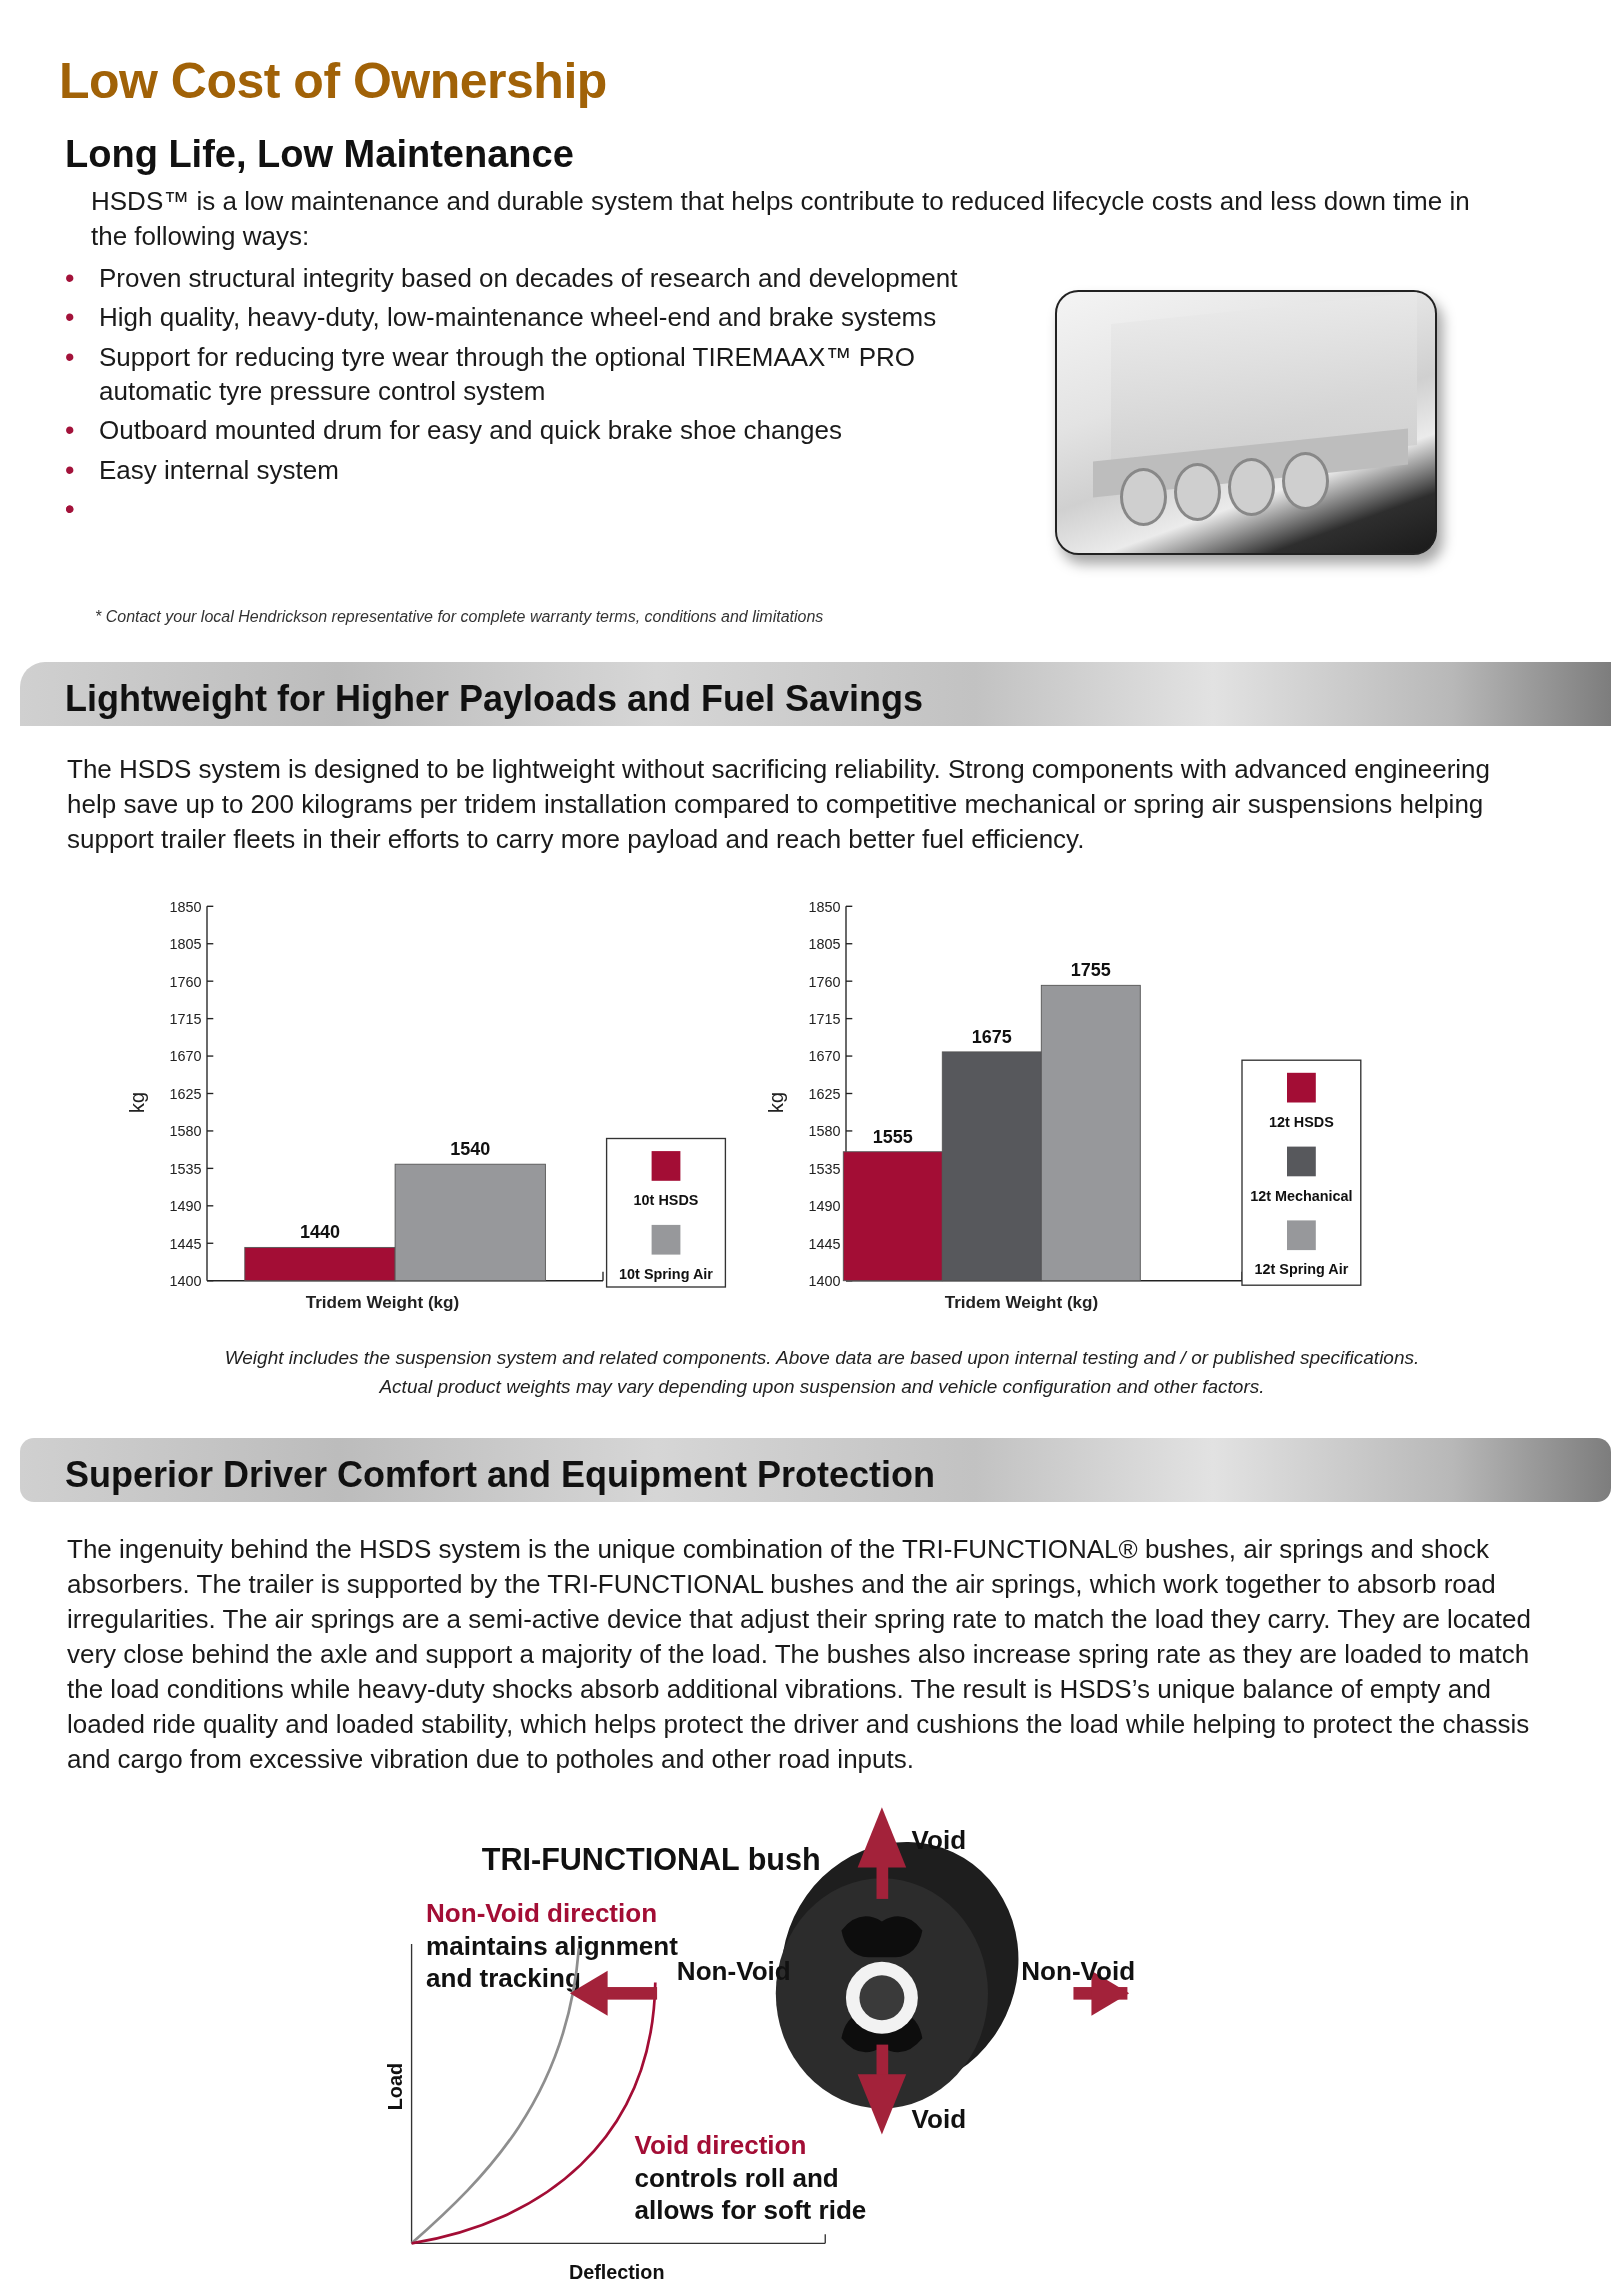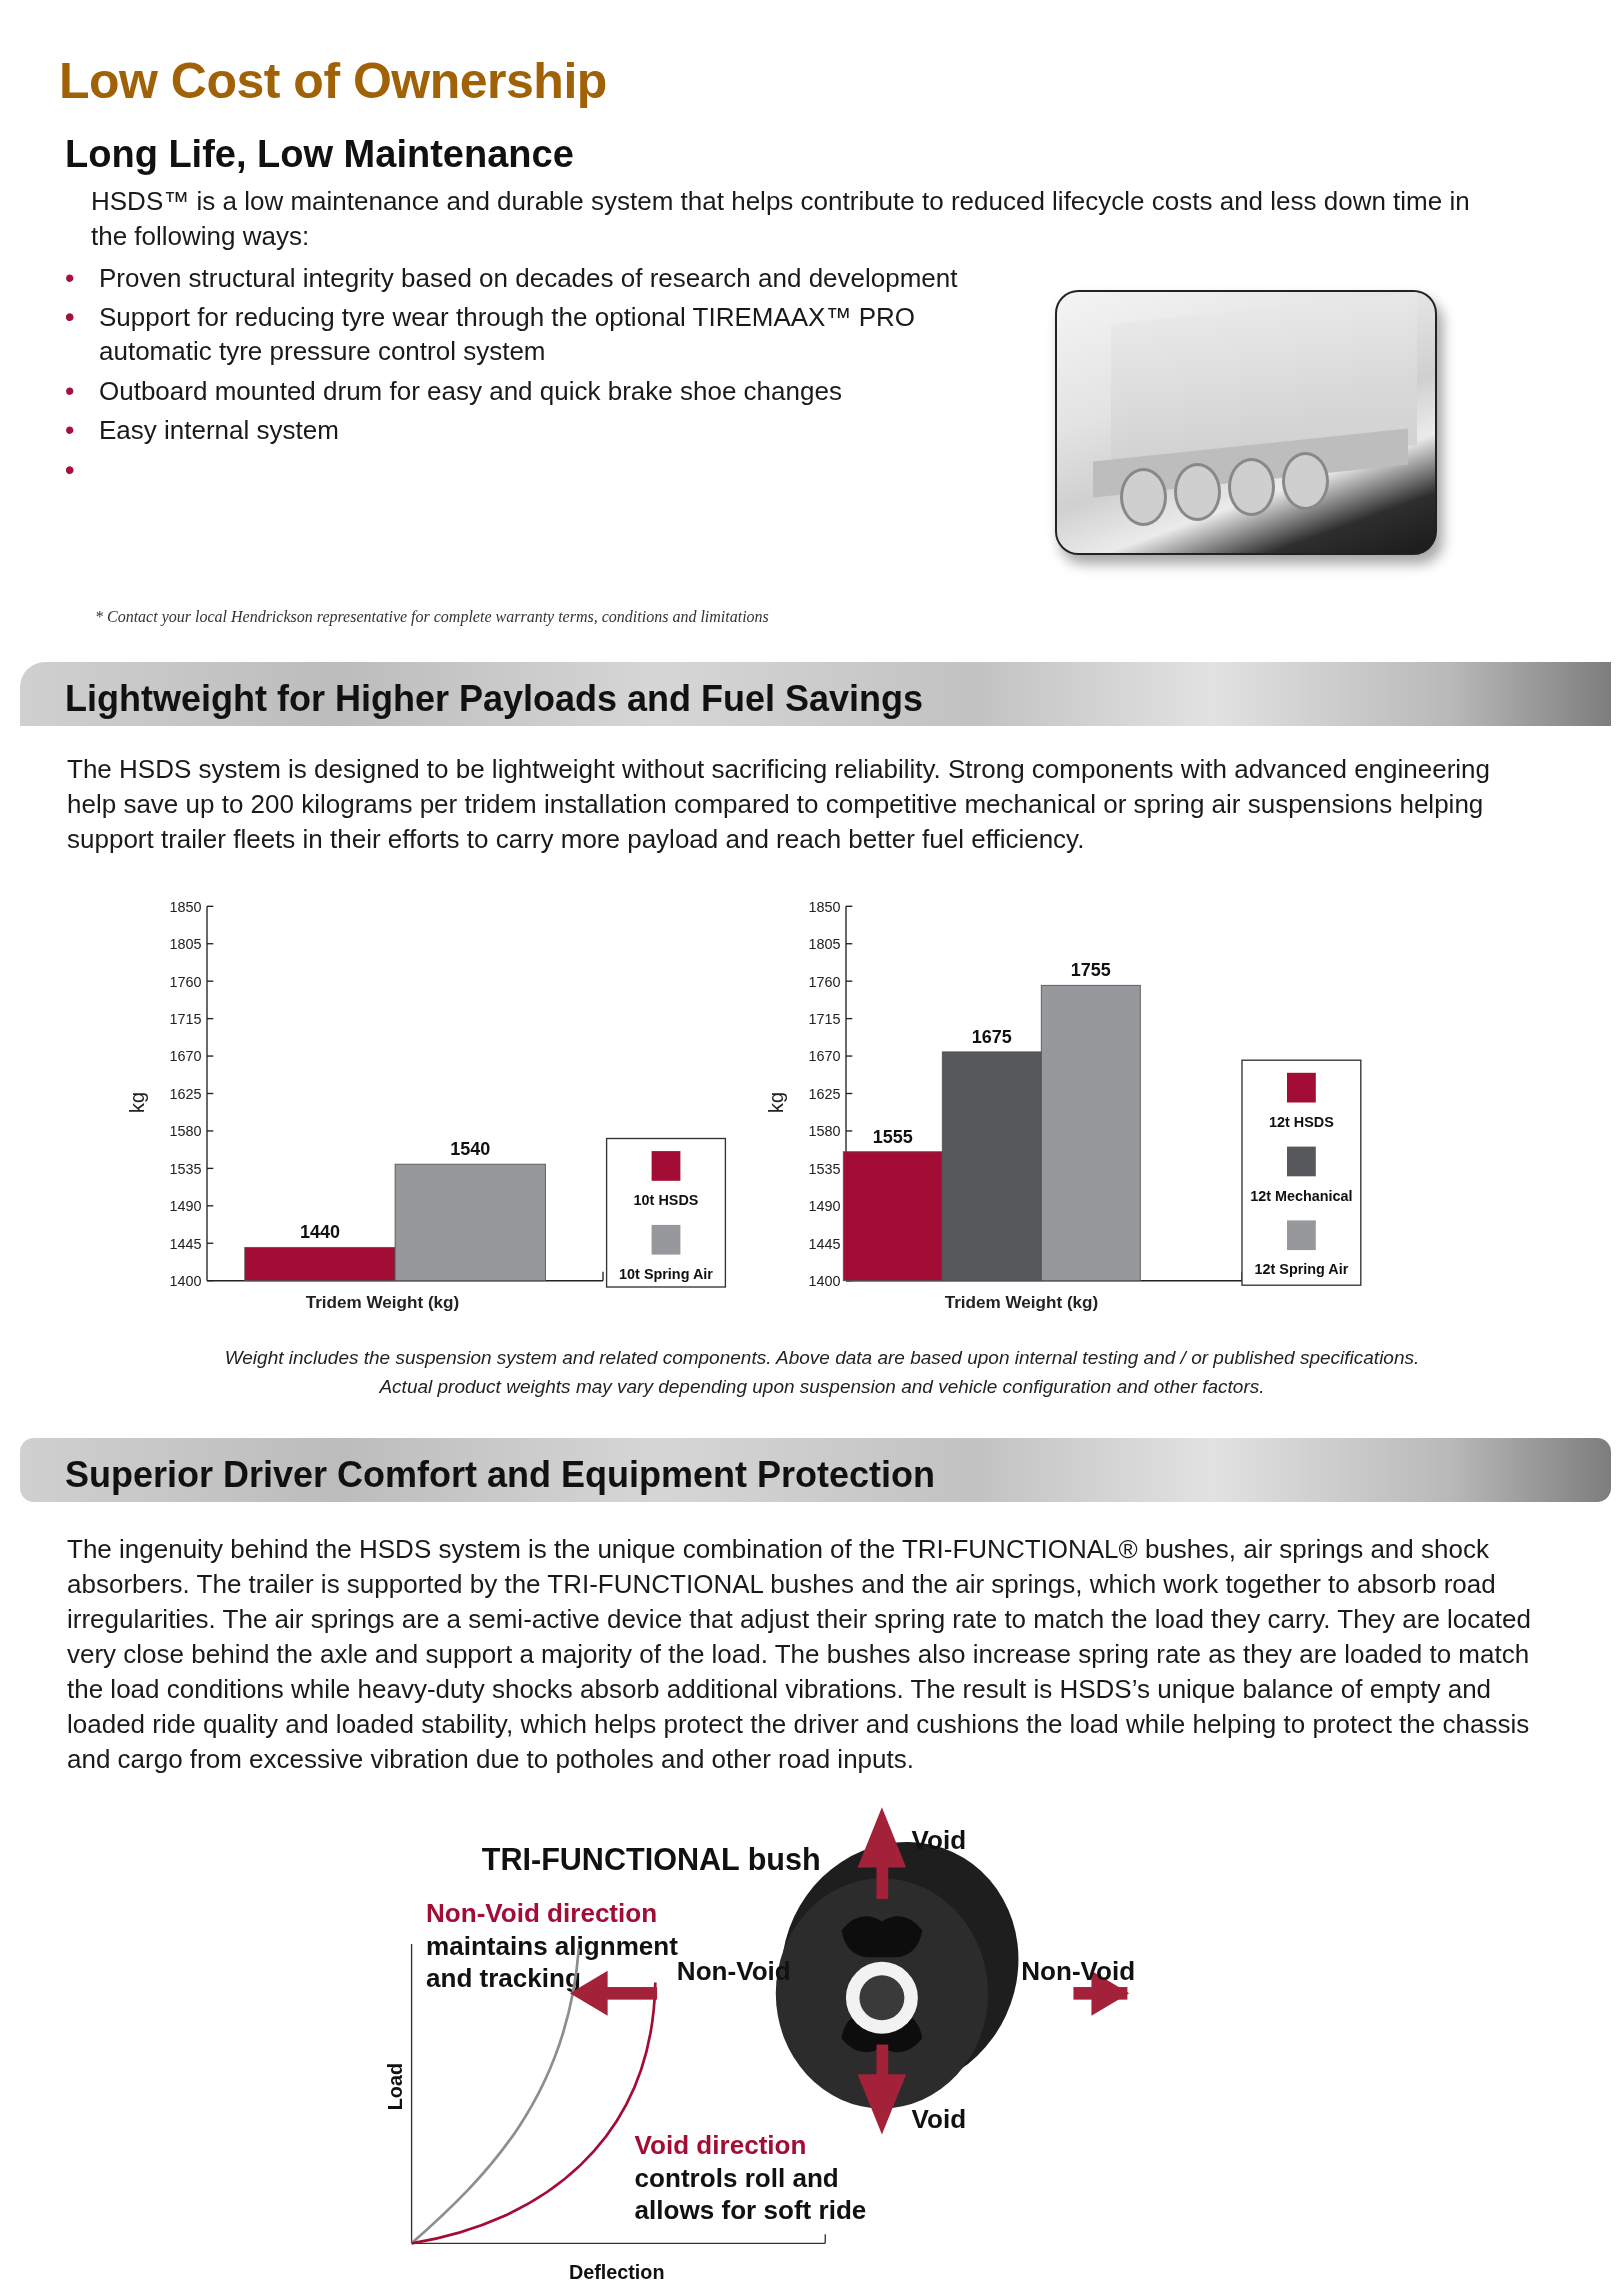--- a/index.html
+++ b/index.html
@@ -4,21 +4,21 @@
 <style>
   html, body { margin:0; padding:0; background:#fff; }
   body { width:1620px; height:2292px; position:relative; overflow:hidden; font-family:"Liberation Sans", sans-serif; color:#1a1a1a; }
   .abs { position:absolute; }
   .title { left:59px; top:52px; font-size:50px; font-weight:bold; color:#a16207; letter-spacing:-0.5px; }
   .h2 { left:65px; top:133px; font-size:38px; font-weight:bold; color:#111; }
   .intro { left:65px; top:184px; width:1386px; font-size:26px; line-height:35px;margin-left:26px; }
   .bullets { left:65px; top:261px; width:963px; margin:0; padding:0; list-style:none; font-size:26px; line-height:34px; }
   .bullets li { position:relative; padding-left:34px; margin-bottom:5.4px; }
   .bullets li .dot { position:absolute; left:0; top:0; color:#a3123a; font-size:27px; }
-  .footnote { left:95px; top:608px; font-size:16px; font-style:italic; color:#333;font-family:Liberation Serif, serif; }
+  .footnote { left:95px; top:608px; font-size:16px; font-style:italic; color:#333; }
   .truck { left:1055px; top:290px; width:378px; height:261px; border:2.7px solid #222; border-radius:23.4px; overflow:hidden;
      background: linear-gradient(160deg,#f4f4f4 0%,#e3e3e3 35%,#d0d0d0 55%,#ebebeb 70%,#2e2e2e 85%,#1a1a1a 100%);
      box-shadow: 5.4px 9px 12.6px rgba(0,0,0,0.35); }
   .truck .trailer { position:absolute; left:54px; top:16px; width:306px; height:153px; background:linear-gradient(180deg,#e8e8e8,#cfcfcf); transform:skewY(-6deg); opacity:0.9; }
   .truck .chassis { position:absolute; left:36px; top:153px; width:315px; height:36px; background:#bdbdbd; transform:skewY(-6deg); }
   .truck .wheel { position:absolute; width:41px; height:52px; border:3.6px solid #888; border-radius:50%; background:#cfcfcf; }
   .band { left:20px; width:1591px; height:64px; border-top-left-radius:25px;
      background: linear-gradient(90deg,#d0d0d0 0%,#bcbcbc 20%,#d6d6d6 40%,#c2c2c2 60%,#e2e2e2 75%,#b8b8b8 90%,#7d7d7d 100%);
      text-align: center;
      }
@@ -29,21 +29,21 @@
 </style>
 </head>
 <body>
 
 <div class="abs title">Low Cost of Ownership</div>
 
 <div class="abs h2">Long Life, Low Maintenance</div>
 <div class="abs intro">HSDS™ is a low maintenance and durable system that helps contribute to reduced lifecycle costs and less down time in the following ways:</div>
 <ul class="abs bullets" id="bullet-list">
     <li><span class="dot">•</span><span>Proven structural integrity based on decades of research and development</span></li>
-    <li><span class="dot">•</span></li>
+    <li><span class="dot">•</span><span>High quality, heavy-duty, low-maintenance wheel-end and brake systems</span></li>
     <li><span class="dot">•</span><span>Support for reducing tyre wear through the optional TIREMAAX™ PRO automatic tyre pressure control system</span></li>
     <li><span class="dot">•</span><span>Outboard mounted drum for easy and quick brake shoe changes</span></li>
     <li><span class="dot">•</span><span>Easy internal system</span></li>
     <li><span class="dot">•</span></li>
     <li><span class="dot">•</span></li>
   </ul>
 <div class="abs footnote">* Contact your local Hendrickson representative for complete warranty terms, conditions and limitations</div>
 
 <div class="abs truck">
   <div class="trailer"></div>

